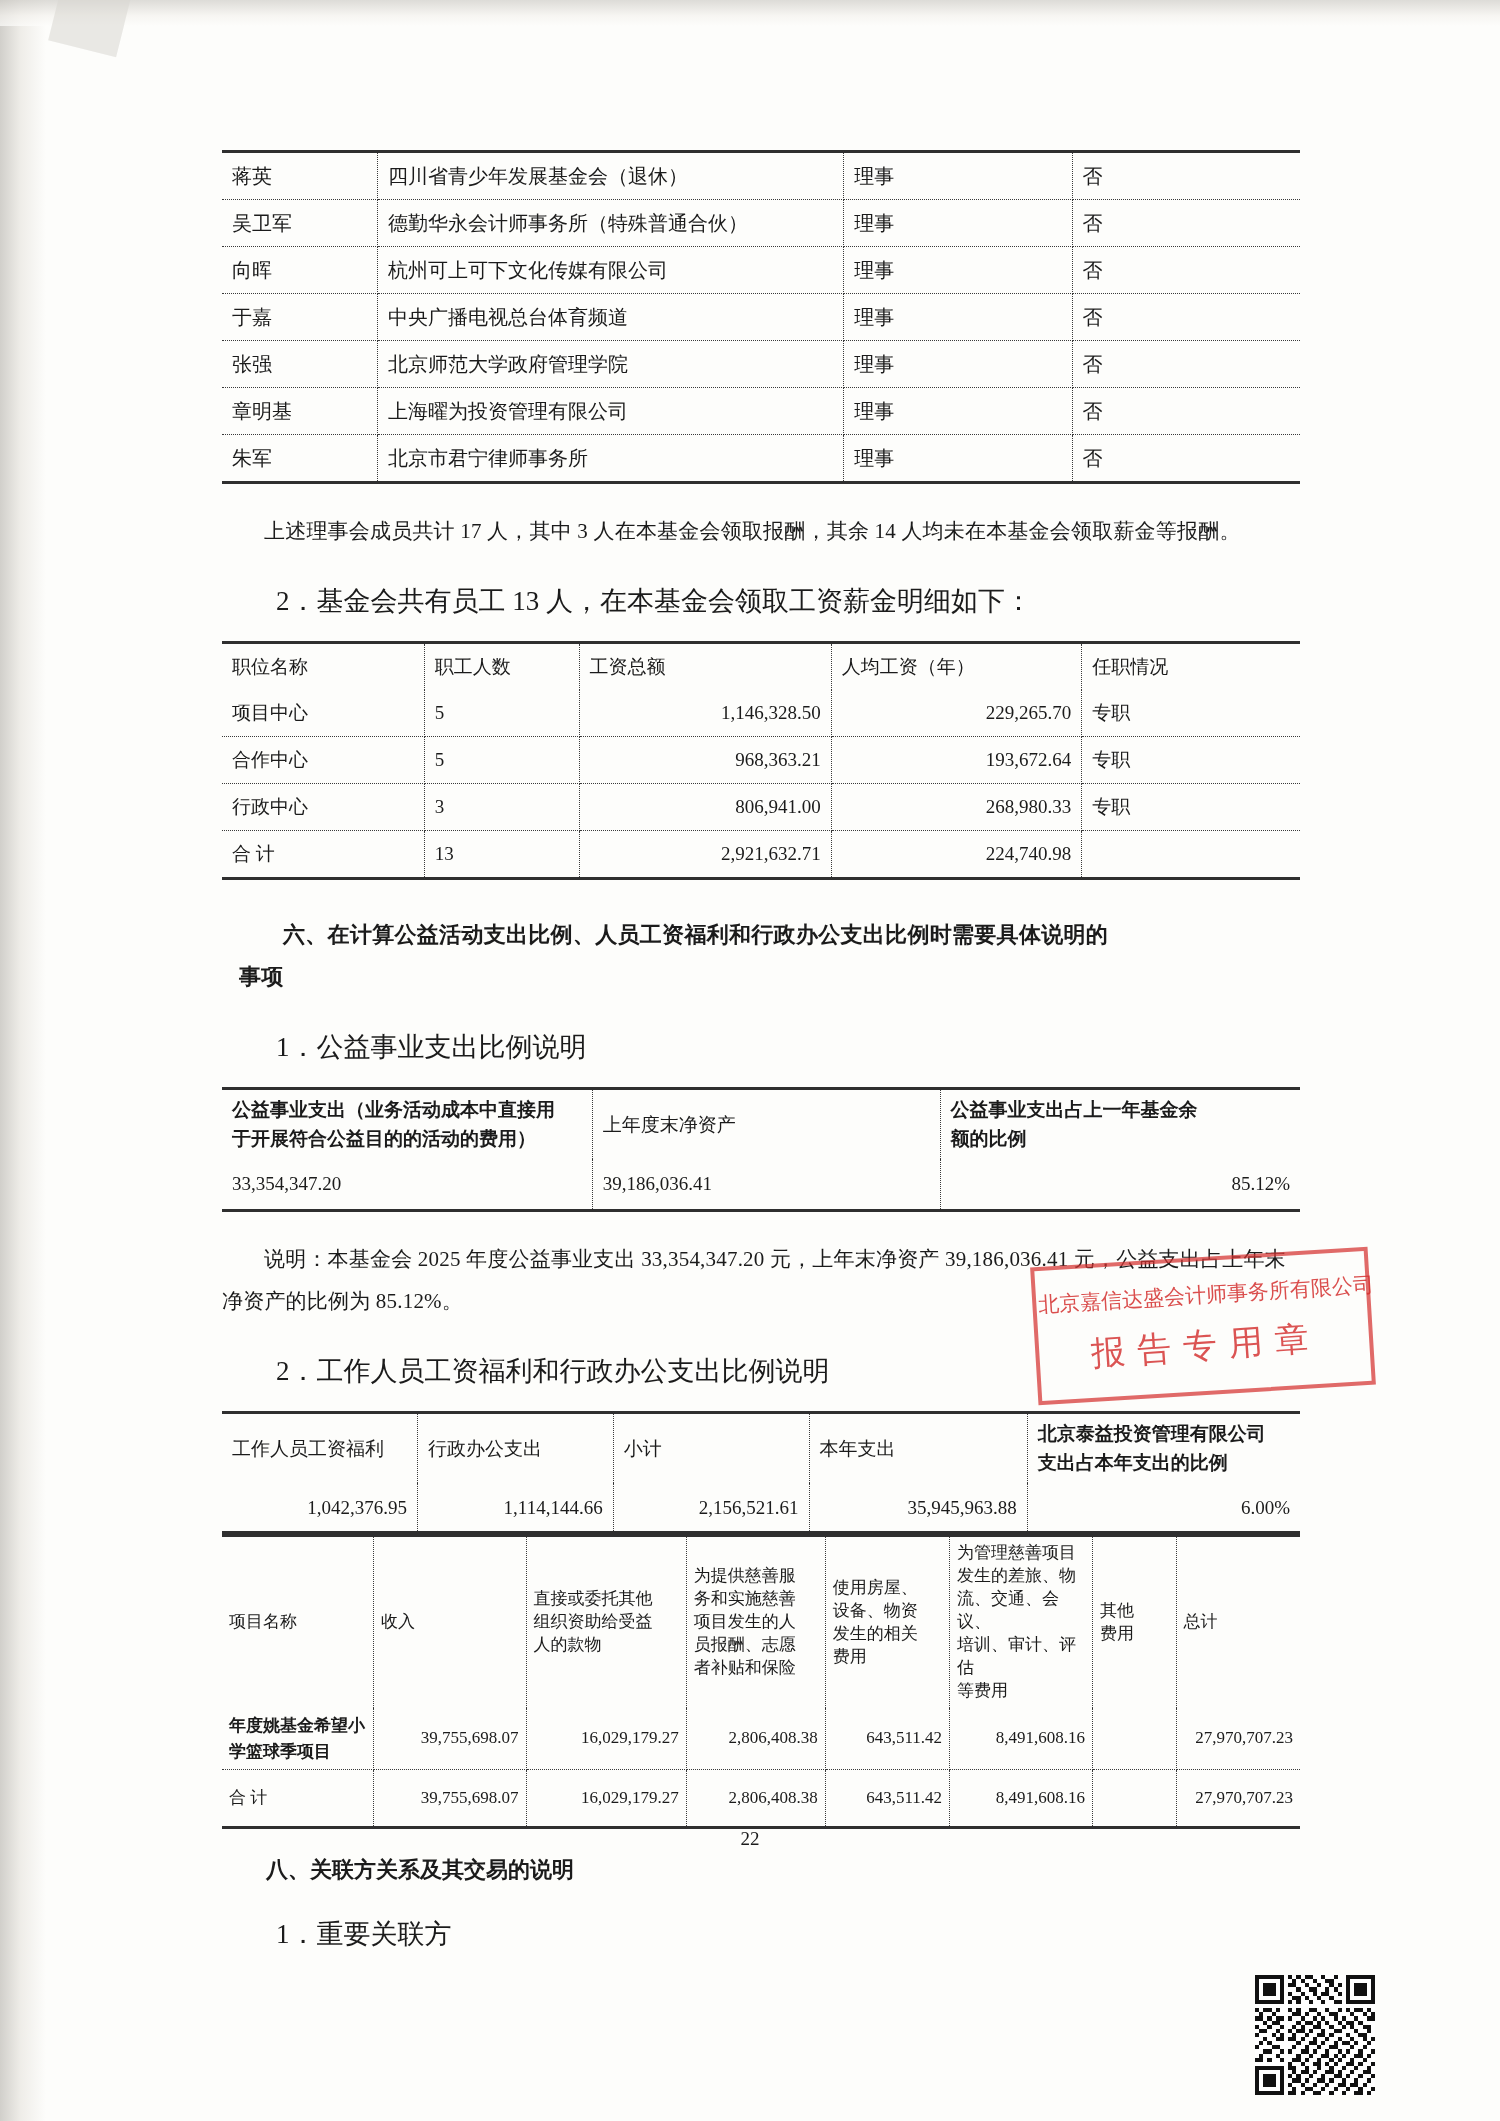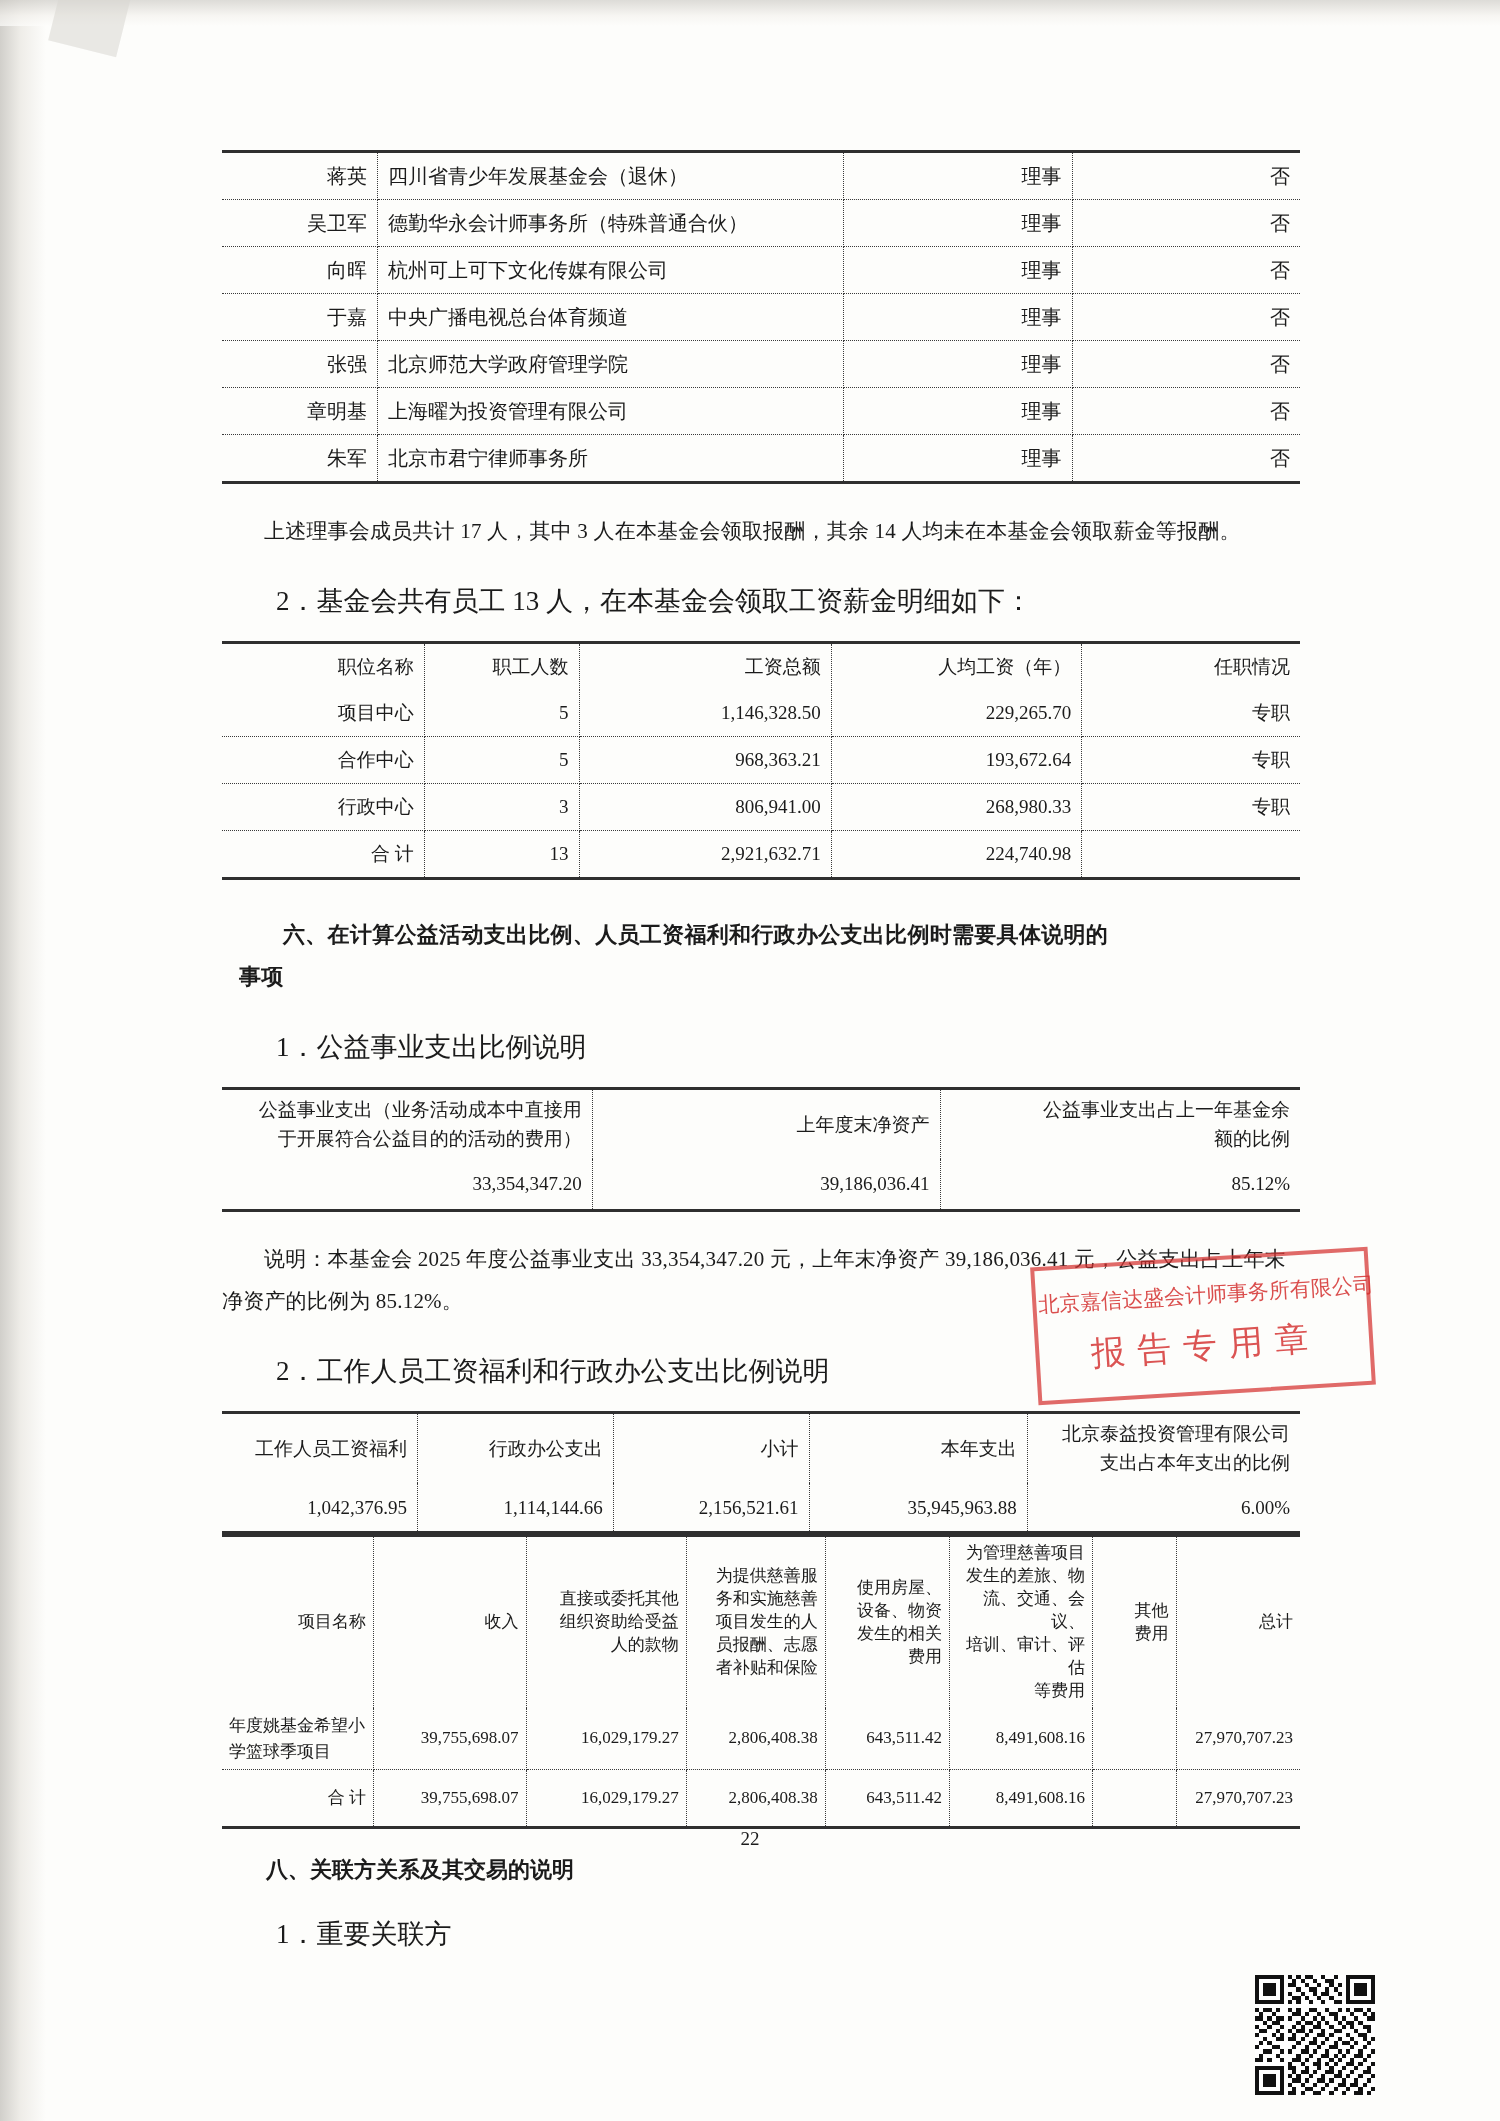--- a/index.html
+++ b/index.html
@@ -62,21 +62,21 @@
   }
   table.framed {
     border-top: 3px solid #2f2f2f;
     border-bottom: 3px solid #2f2f2f;
   }
   table.framed td:first-child, table.framed th:first-child { border-left: none; }
   table.framed td:last-child, table.framed th:last-child { border-right: none; }
   table.framed tr:first-child td, table.framed tr:first-child th { border-top: none; }
   table.framed tr:last-child td, table.framed tr:last-child th { border-bottom: none; }
 
-  .c { text-align: right; }
+  .c { text-align: left; }
   .r { text-align: right; }
   .l { text-align: left; }
 
   
   .board-table { font-size: 20px; }
   .board-table td { height: 34px; }
   .col-name  { width: 130px; }
   .col-org   { width: 430px; }
   .col-role  { width: 200px; }
   .col-paid  { width: 200px; }
@@ -143,21 +143,21 @@
   .proj-table tbody td { height: 46px; }
   .p1 { width: 175px; }
   .p2 { width: 150px; }
   .p3 { width: 160px; }
   .p4 { width: 135px; }
   .p5 { width: 120px; }
   .p6 { width: 140px; }
   .p7 { width: 85px; }
   .p8 { width: 113px; }
 
-  .two-line { line-height: 1.5; }
+  .two-line { line-height: 1.5; font-weight: bold; }
 
   
   .seal {
     position: absolute;
     left: 1020px;
     top: 1235px;
     width: 370px;
     height: 190px;
     pointer-events: none;
   }

